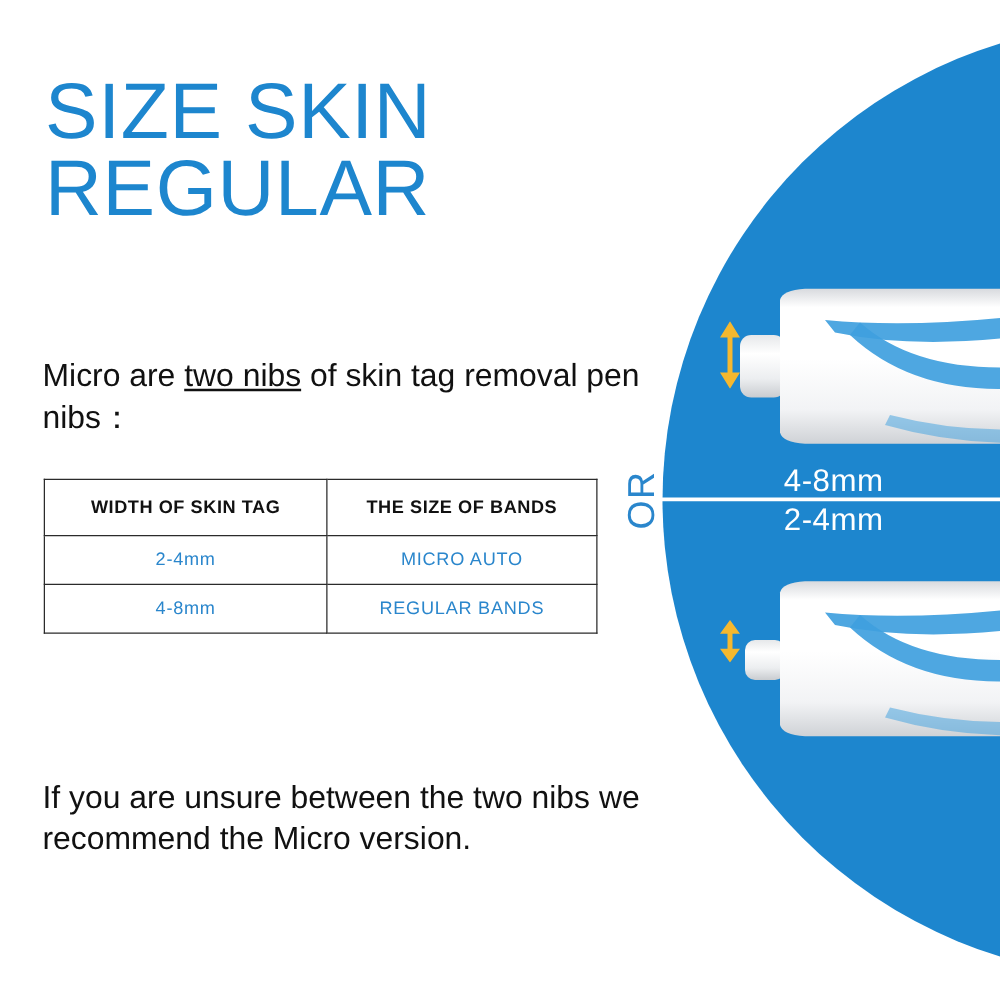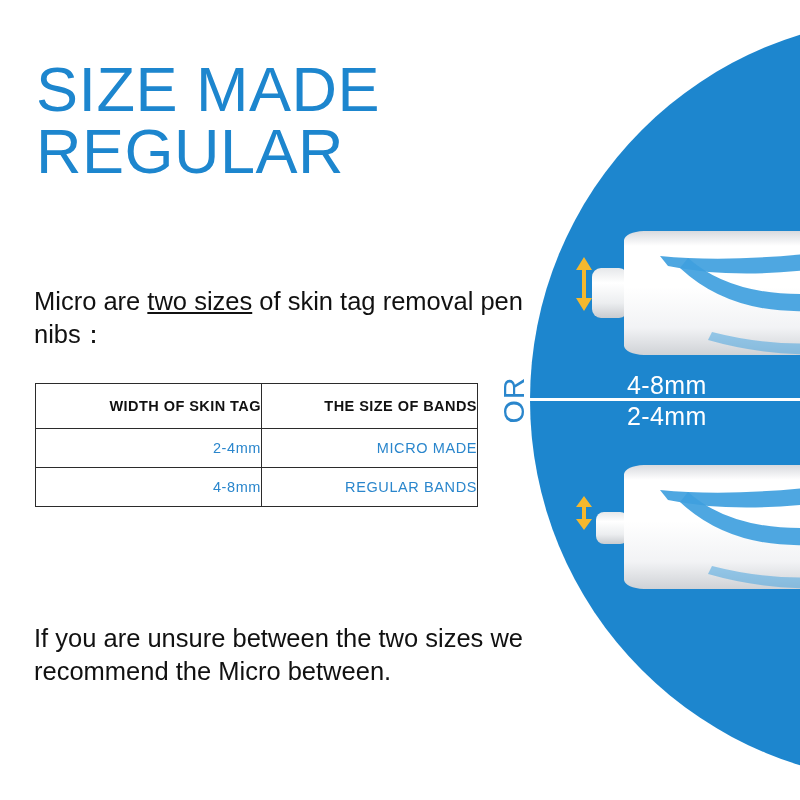--- a/index.html
+++ b/index.html
@@ -67,21 +67,21 @@
   .size-table {
     position: absolute;
     left: 35px;
     top: 383px;
     width: 440px;
     border-collapse: collapse;
     table-layout: fixed;
   }
   .size-table td {
     border: 1px solid #2b2b2b;
-    text-align: right;
+    text-align: center;
     font-size: 14.5px;
     letter-spacing: 0.45px;
     padding: 0;
   }
   .size-table .hdr-row td {
     height: 44px;
     color: #111111;
     font-weight: 700;
   }
   .size-table .data-row td {
@@ -162,44 +162,44 @@
   .arrow-bottom { left: 573px; top: 496px; }
 </style>
 </head>
 <body>
 
 <div id="canvas">
 
   <div class="blue-circle"></div>
 
   <div class="headline">
-    <span class="headline-line">SIZE MADE</span>
+    <span class="headline-line">SIZE SKIN</span>
     <span class="headline-line">REGULAR</span>
   </div>
 
-  <div class="intro"><span>Micro are </span><span class="underlined">two sizes</span><span> of skin tag removal pen nibs：</span></div>
+  <div class="intro"><span>Micro are </span><span class="underlined">two nibs</span><span> of skin tag removal pen nibs：</span></div>
 
   <table class="size-table">
     <tbody>
       <tr class="hdr-row">
         <td class="col-a">WIDTH OF SKIN TAG</td>
         <td class="col-b">THE SIZE OF BANDS</td>
       </tr>
       <tr class="data-row">
         <td class="col-a">2-4mm</td>
-        <td class="col-b">MICRO MADE</td>
+        <td class="col-b">MICRO AUTO</td>
       </tr>
       <tr class="data-row">
         <td class="col-a">4-8mm</td>
         <td class="col-b">REGULAR BANDS</td>
       </tr>
     </tbody>
   </table>
 
-  <div class="closing">If you are unsure between the two sizes we recommend the Micro between.</div>
+  <div class="closing">If you are unsure between the two nibs we recommend the Micro version.</div>
 
   <div class="pen pen-top">
     <svg width="260" height="130" viewBox="0 0 260 130" xmlns="http://www.w3.org/2000/svg">
       <defs>
         <linearGradient id="bodyGradTop" x1="0" y1="0" x2="0" y2="1">
           <stop offset="0%" stop-color="#d8dade"></stop>
           <stop offset="12%" stop-color="#ffffff"></stop>
           <stop offset="45%" stop-color="#ffffff"></stop>
           <stop offset="78%" stop-color="#f2f3f5"></stop>
           <stop offset="100%" stop-color="#cfd2d6"></stop>

